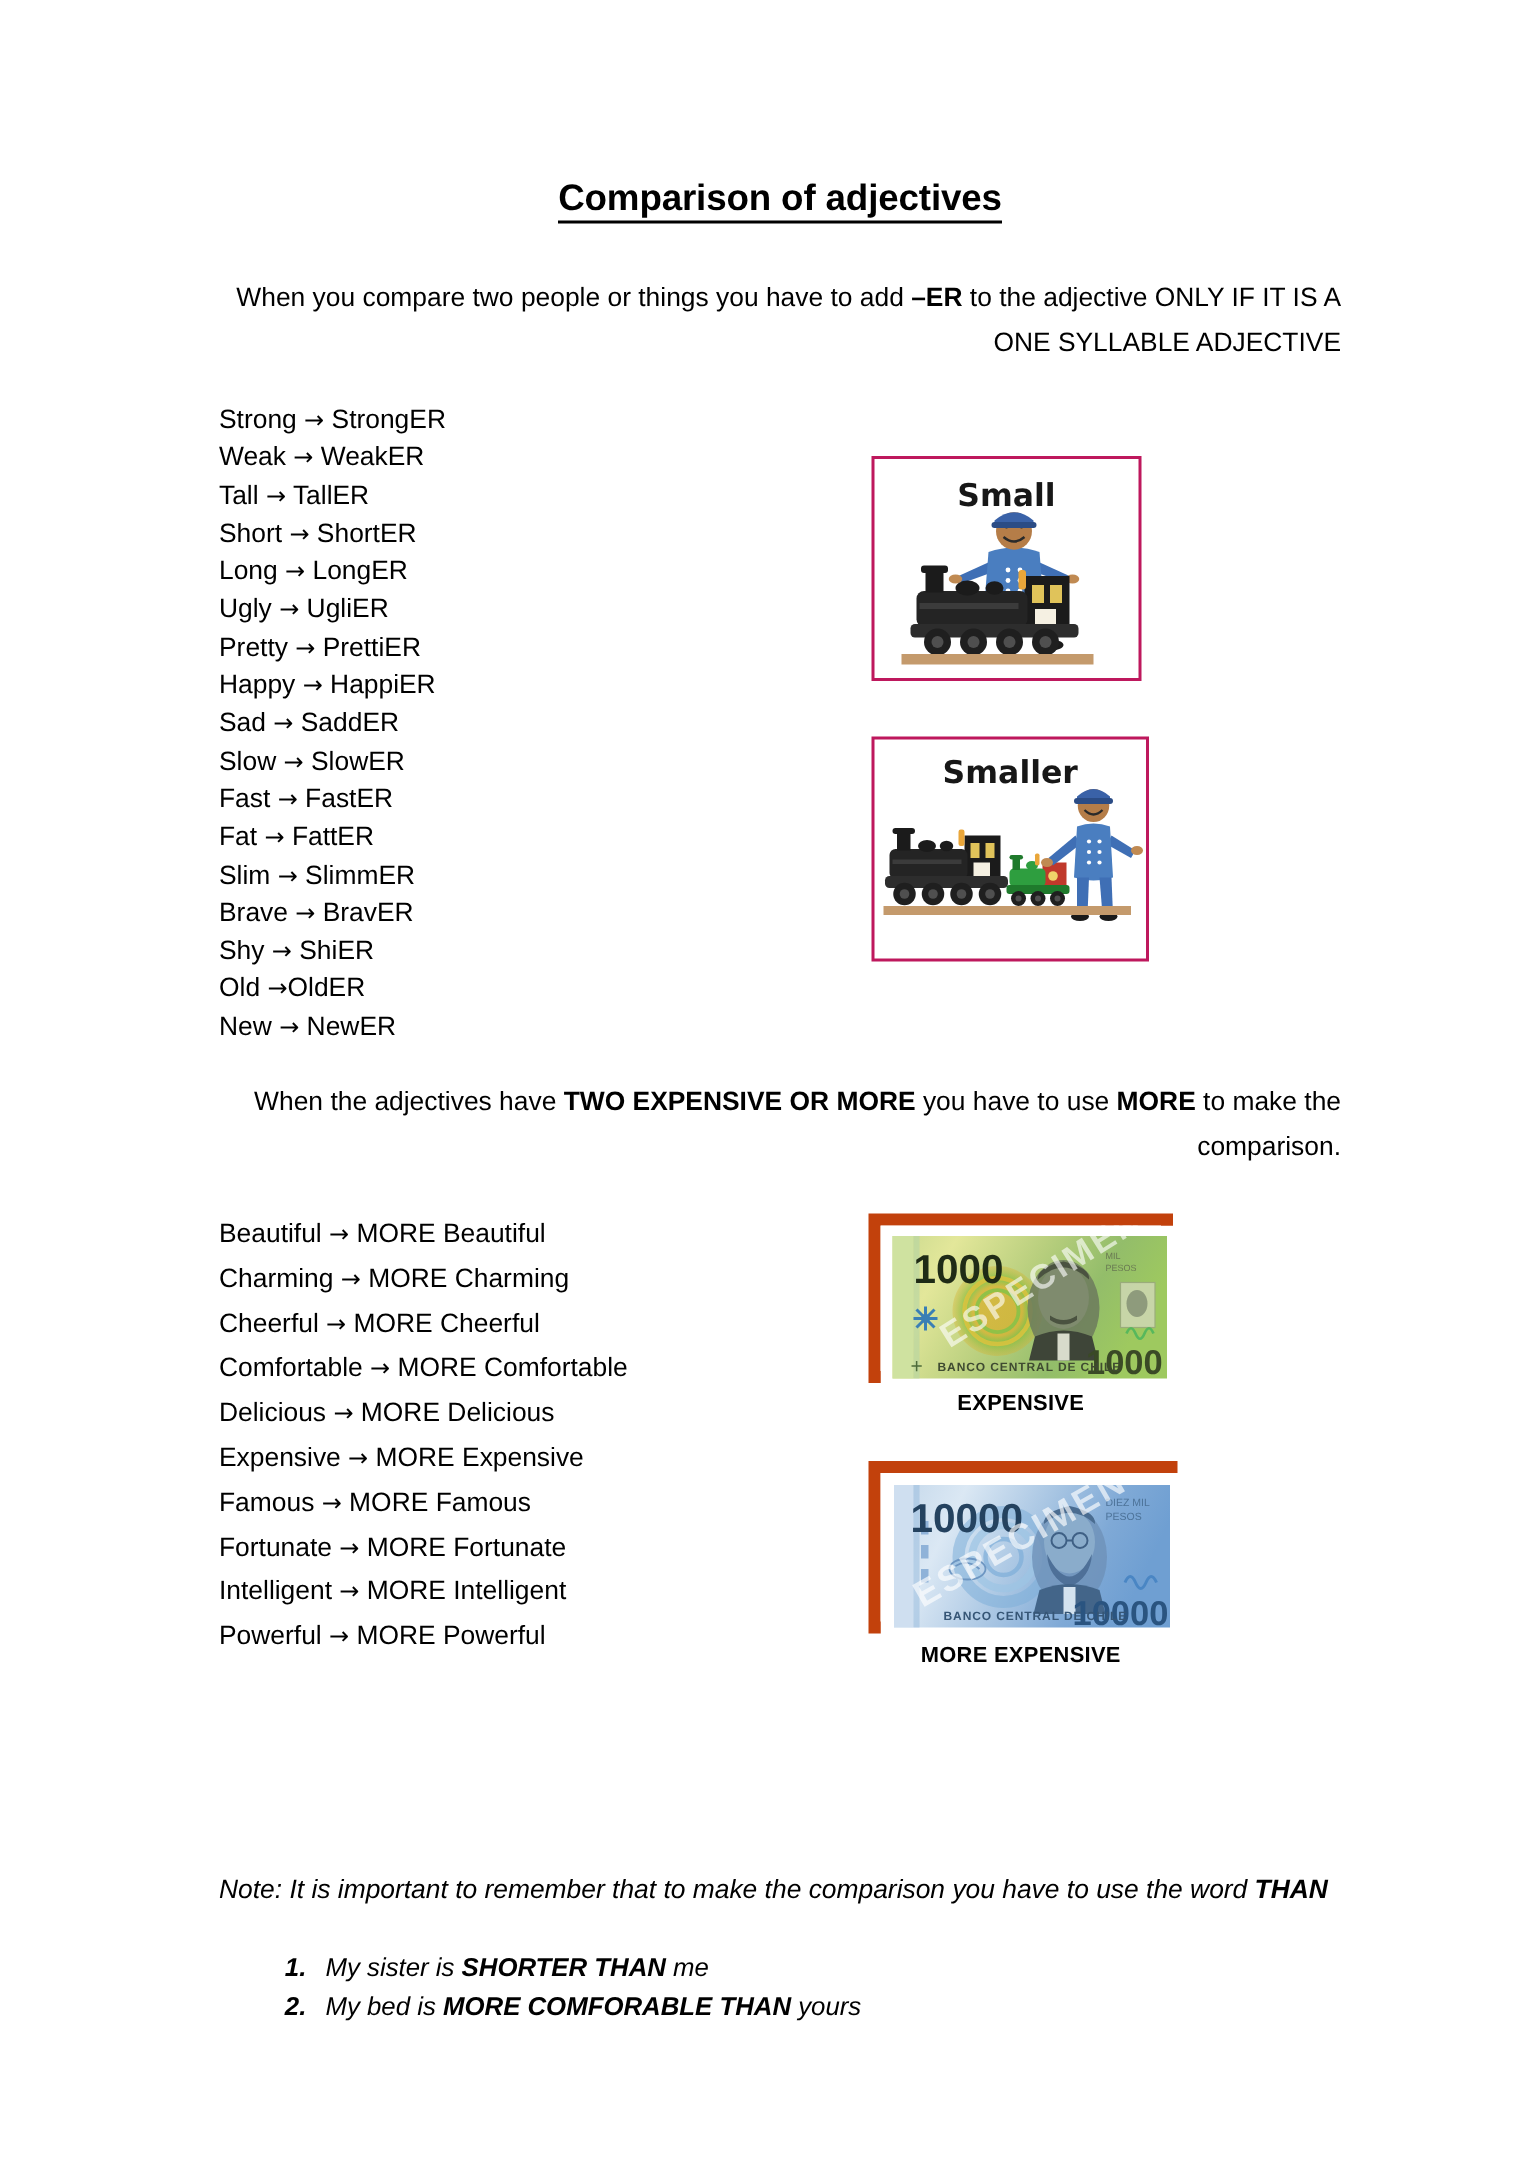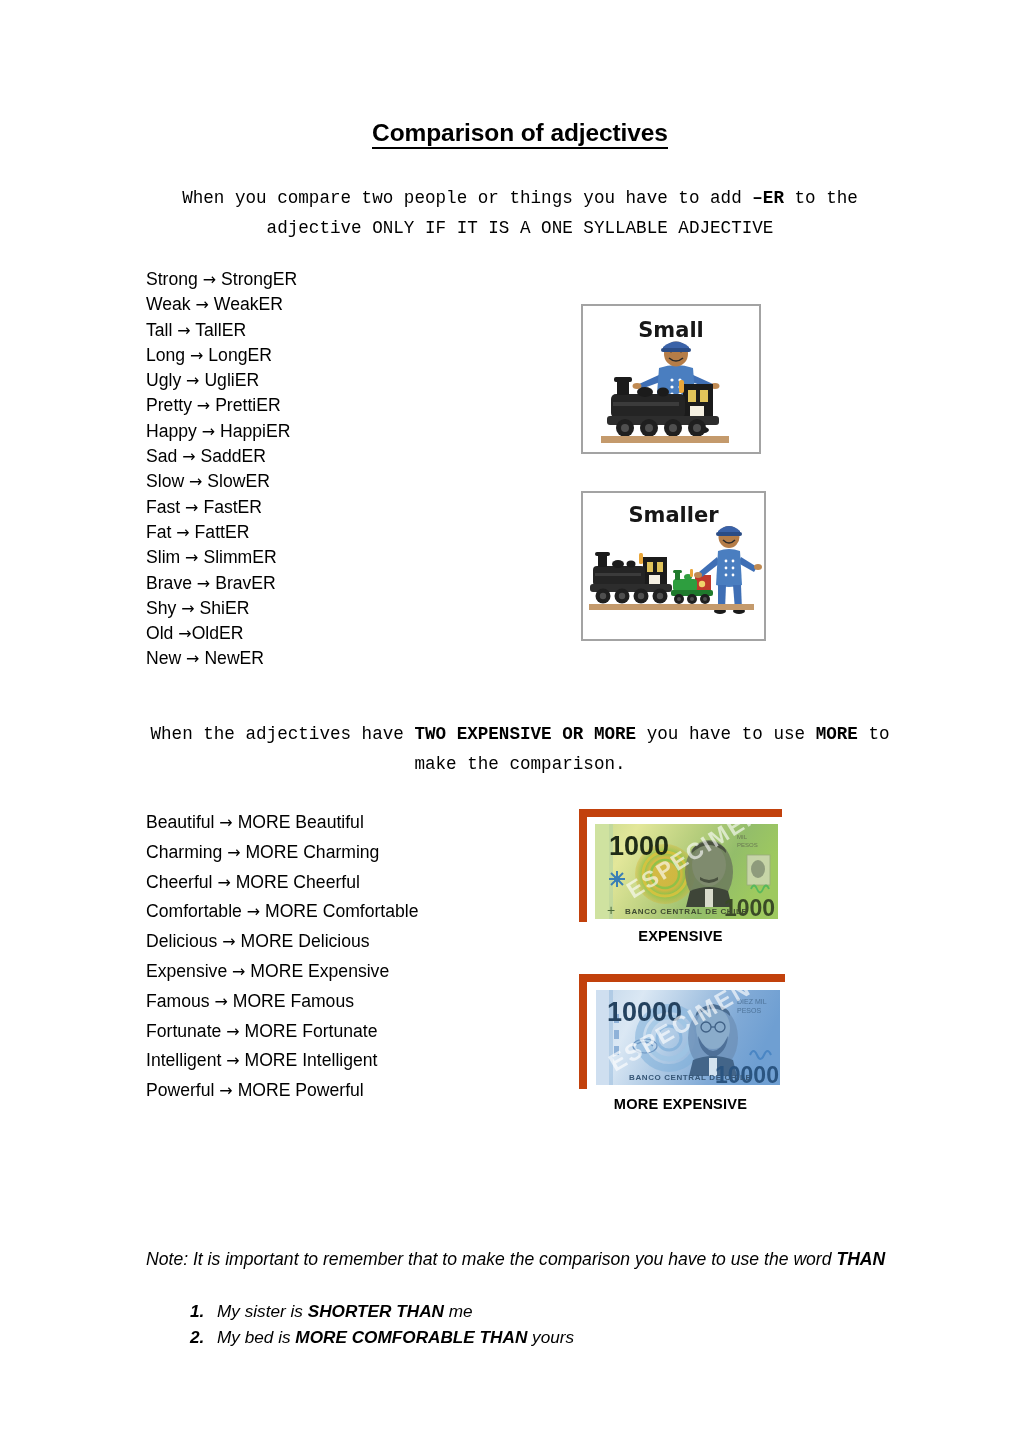--- a/index.html
+++ b/index.html
@@ -40,22 +40,21 @@
   .doc-title span {
     border-bottom: 2px solid #000;
     padding-bottom: 1px;
   }
 
   
   .para {
     font-size: 17.6px;
     line-height: 30px;
     margin: 0;
-    text-align: center;
-    font-family: Liberation Mono, monospace;
+    text-align: right;
   }
   .para b { font-weight: bold; }
 
   .intro-para { margin-top: 36px; }
 
   
   .band {
     position: relative;
   }
   .word-list {
@@ -68,21 +67,21 @@
   .word-list.spaced { line-height: 28.8px; }
   .word-list li { white-space: nowrap; }
   .arrow { font-family: "DejaVu Sans", sans-serif; font-size: 16px; }
 
   
   .pic-frame {
     position: absolute;
     background: #ffffff;
     box-sizing: border-box;
   }
-  .frame-blue { border: 2px solid #a3a3a3; }
+  .frame-blue { border: 2px solid #be185d; }
   .frame-purple { border: 8px solid #c2410c; }
 
   .pic-caption {
     position: absolute;
     text-align: center;
     font-size: 14.6px;
     font-weight: bold;
     letter-spacing: 0.2px;
     width: 100%;
     left: 0;
@@ -129,20 +128,21 @@
   <h1 class="doc-title"><span>Comparison of adjectives</span></h1>
 
   <p class="para intro-para"><span>When you compare two people or things you have to add </span><b>–ER</b><span> to the adjective ONLY IF IT IS A ONE SYLLABLE ADJECTIVE</span></p>
 
   <div class="band" style="margin-top:24px; height:420px;">
 
     <ul class="word-list" id="one-syllable-list">
           <li><span>Strong </span><span class="arrow">→</span><span> StrongER</span></li>
           <li><span>Weak </span><span class="arrow">→</span><span> WeakER</span></li>
           <li><span>Tall </span><span class="arrow">→</span><span> TallER</span></li>
+          <li><span>Short </span><span class="arrow">→</span><span> ShortER</span></li>
           <li><span>Long </span><span class="arrow">→</span><span> LongER</span></li>
           <li><span>Ugly </span><span class="arrow">→</span><span> UgliER</span></li>
           <li><span>Pretty </span><span class="arrow">→</span><span> PrettiER</span></li>
           <li><span>Happy </span><span class="arrow">→</span><span> HappiER</span></li>
           <li><span>Sad </span><span class="arrow">→</span><span> SaddER</span></li>
           <li><span>Slow </span><span class="arrow">→</span><span> SlowER</span></li>
           <li><span>Fast </span><span class="arrow">→</span><span> FastER</span></li>
           <li><span>Fat </span><span class="arrow">→</span><span> FattER</span></li>
           <li><span>Slim </span><span class="arrow">→</span><span> SlimmER</span></li>
           <li><span>Brave </span><span class="arrow">→</span><span> BravER</span></li>

